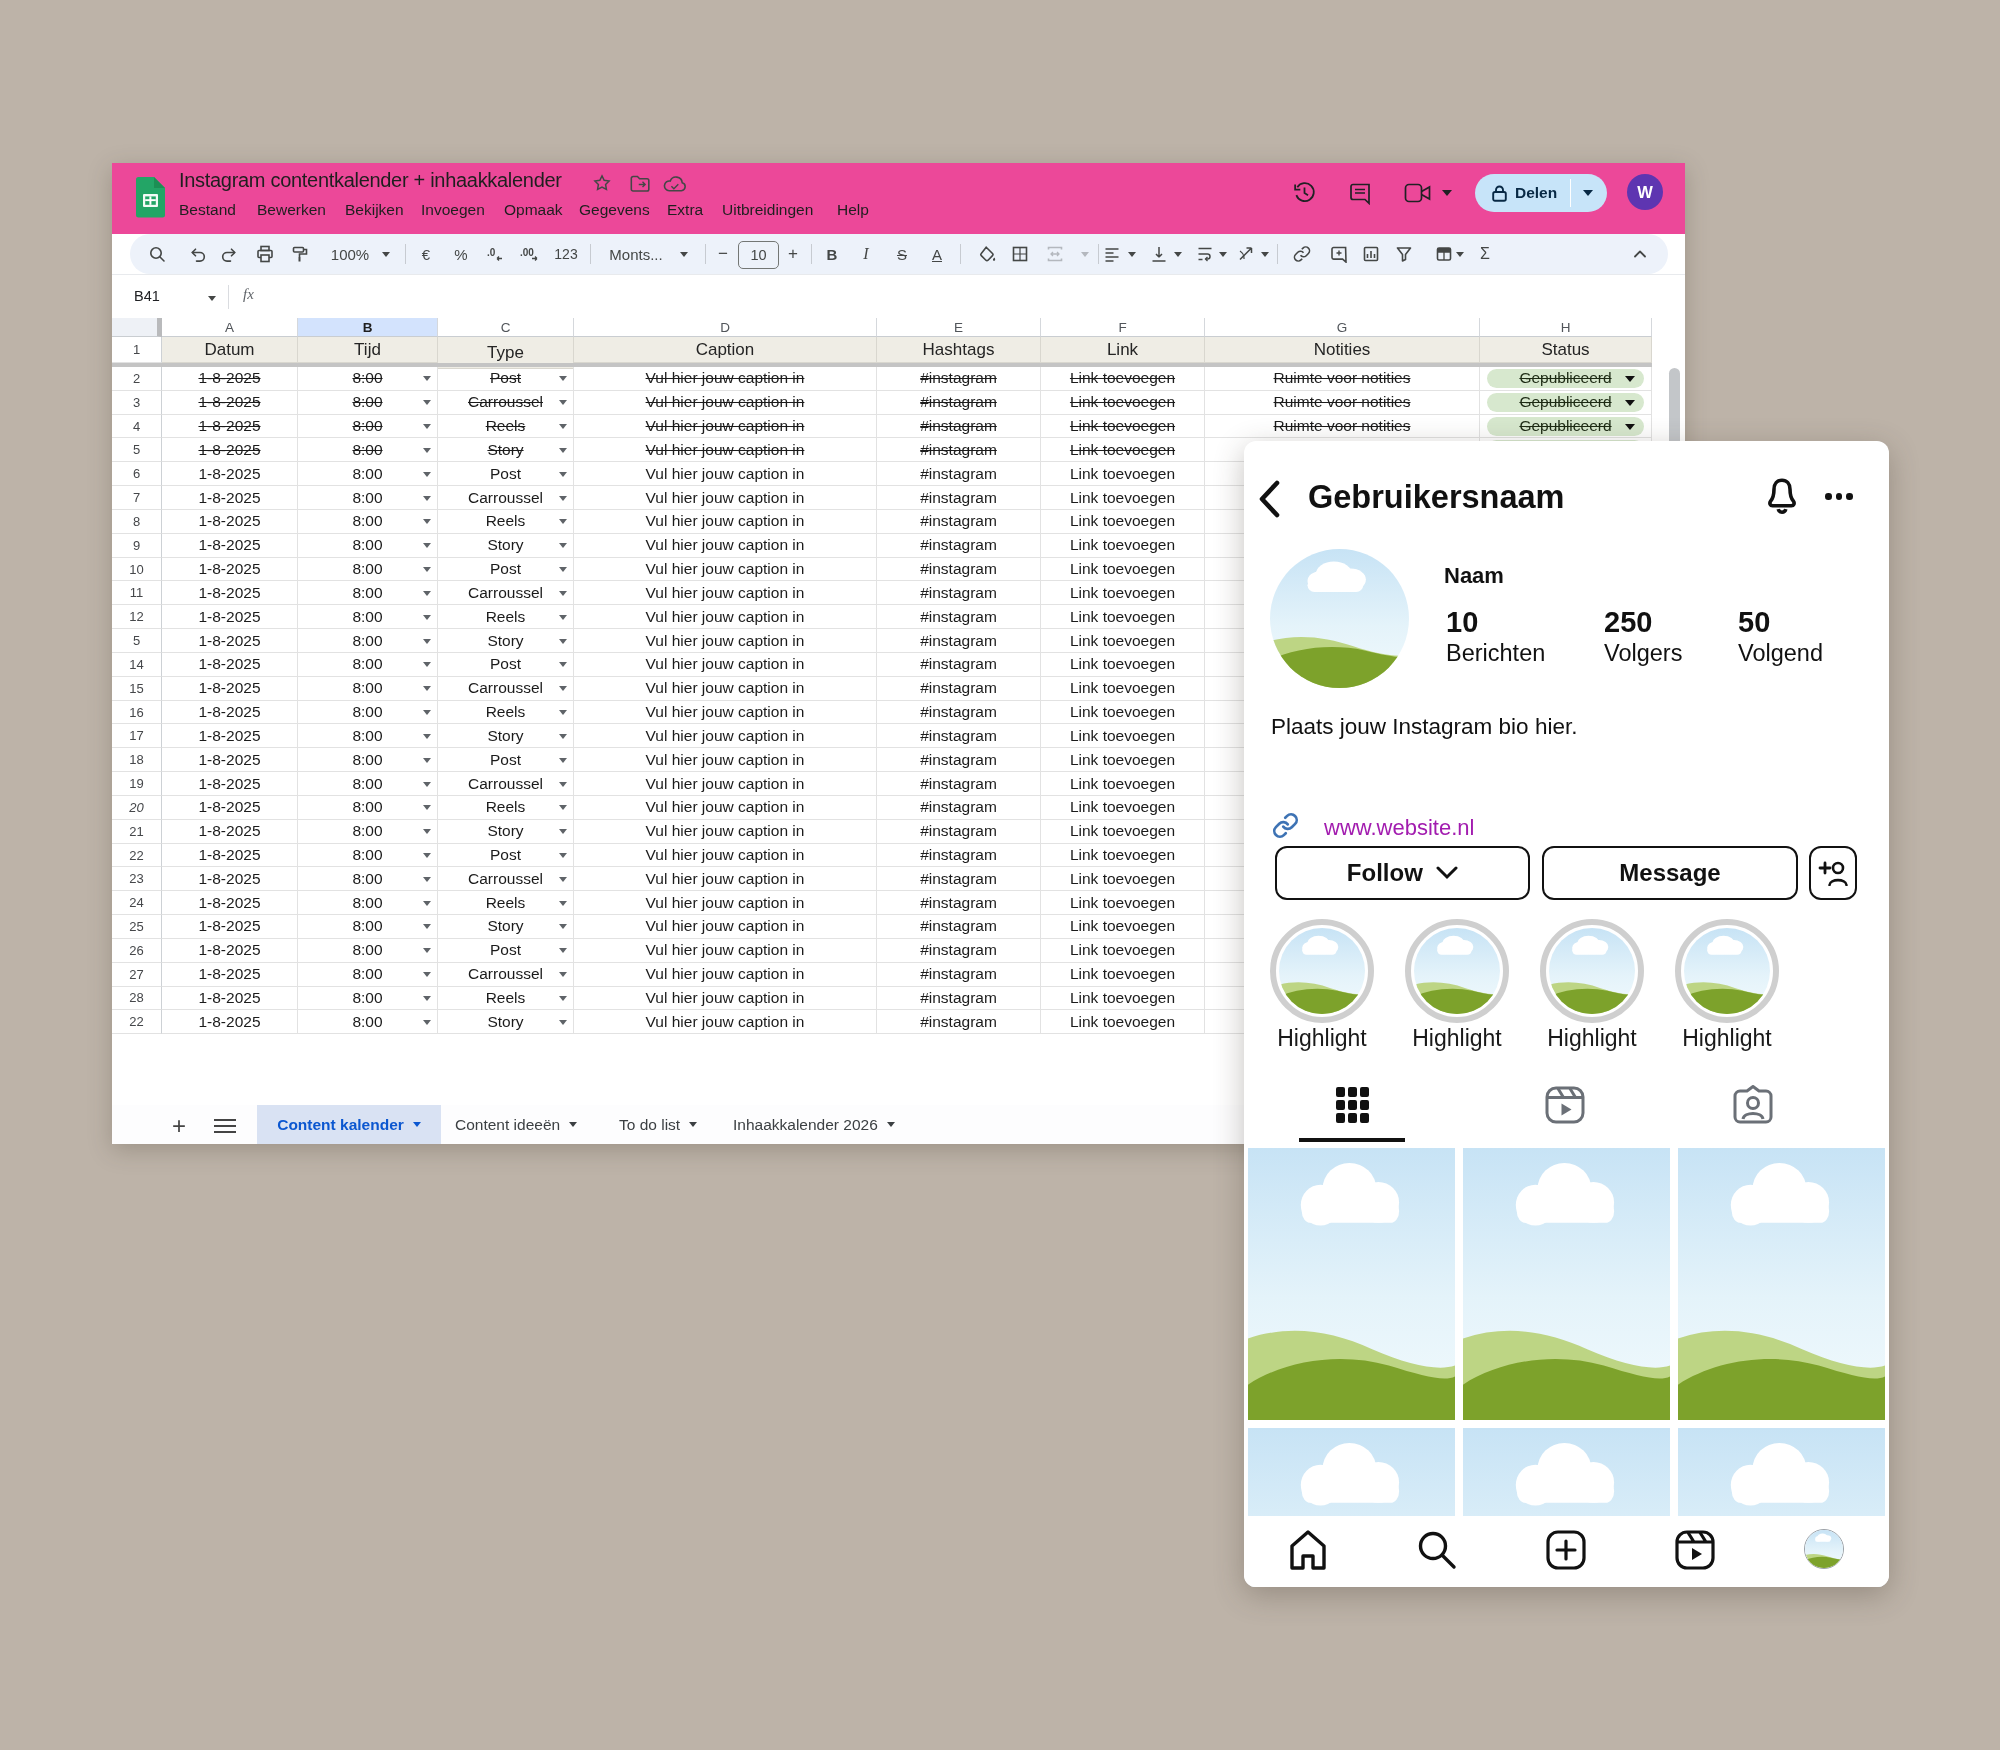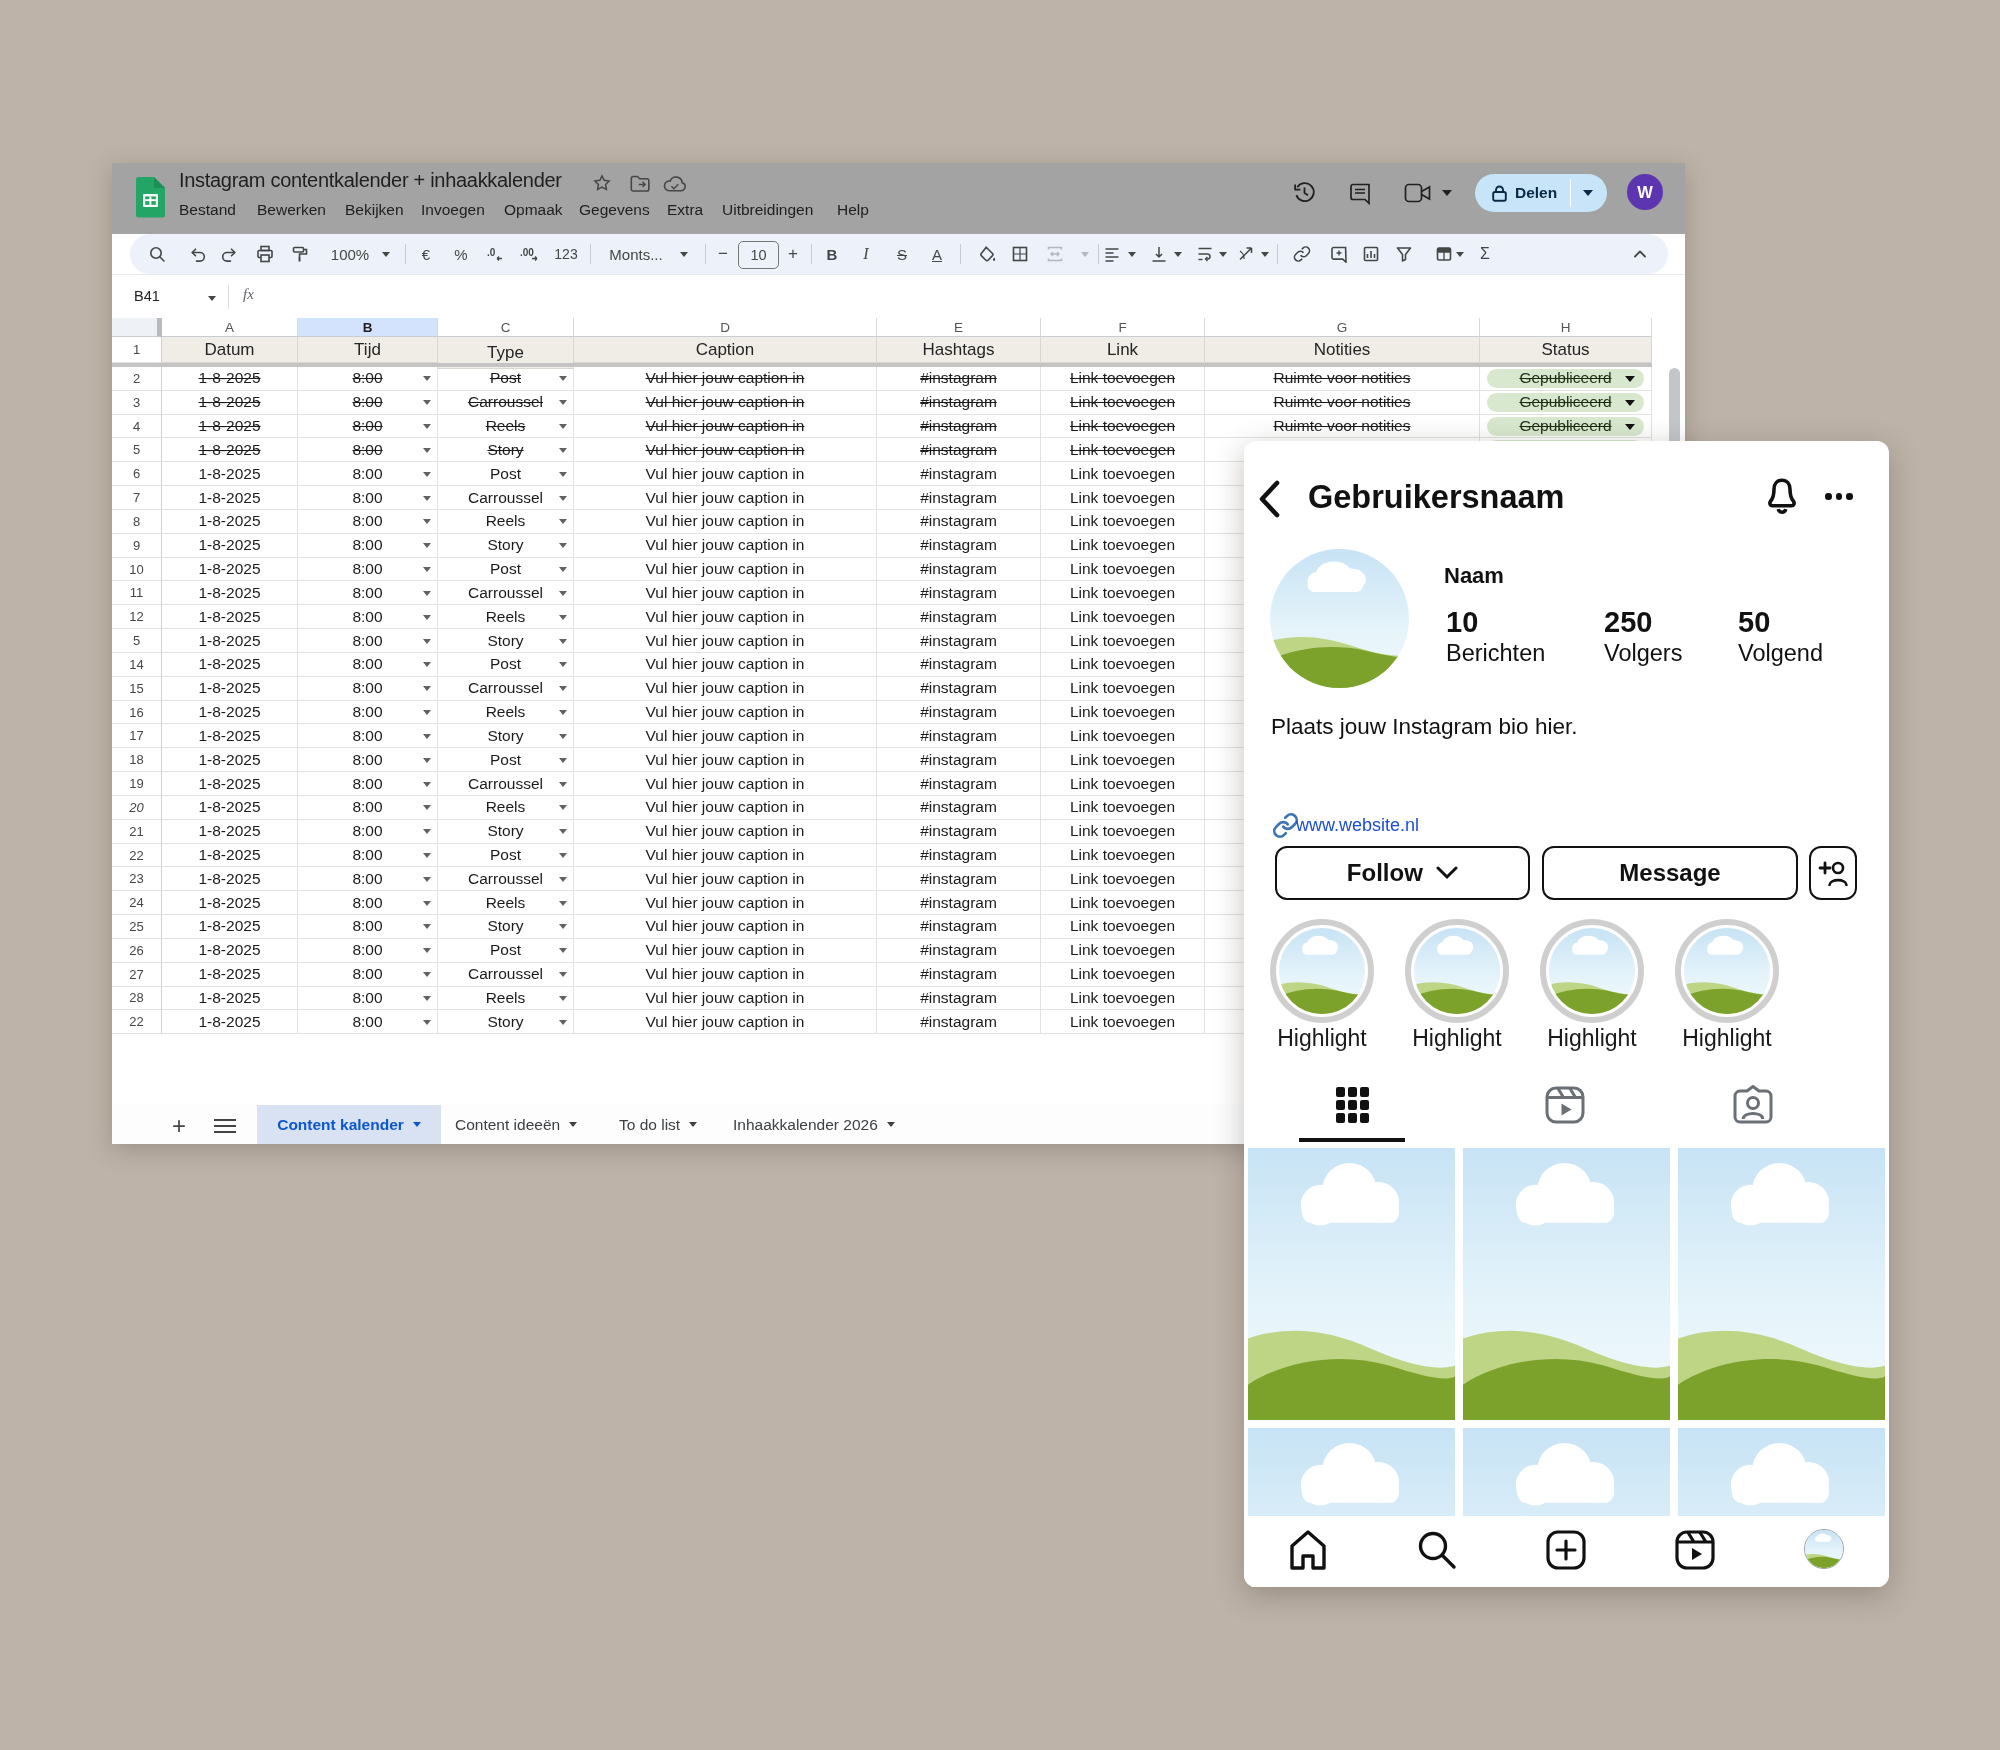--- a/index.html
+++ b/index.html
@@ -1,18 +1,18 @@
 <!DOCTYPE html>
 <html><head><meta charset="utf-8"><title>t</title>
 <style>
 html,body{margin:0;padding:0}
 body{width:2000px;height:1750px;background:#bdb3a8;font-family:"Liberation Sans",sans-serif;position:relative;overflow:hidden}
 
 #sheet{position:absolute;left:112px;top:163px;width:1573px;height:981px;background:#fff;box-shadow:0 6px 22px rgba(60,50,40,.25)}
-#chrome{position:absolute;left:0;top:0;width:100%;height:71px;background:#a3a3a3}
+#chrome{position:absolute;left:0;top:0;width:100%;height:71px;background:#ec4899}
 #title{position:absolute;left:67px;top:6px;font-size:20px;letter-spacing:-0.3px;color:#1f1f1f}
 #menus{position:absolute;left:0;top:38px;height:18px;font-size:15.5px;color:#1f1f1f}
 #menus span{position:absolute;top:0}
 #toolbar{position:absolute;left:18px;top:71px;width:1538px;height:40px;background:#edf2fa;border-radius:20px;color:#444746}
 .ti{position:absolute;top:0;height:40px;display:flex;align-items:center;justify-content:center}
 .tsep{position:absolute;top:10px;width:1px;height:20px;background:#c7cbd1}
 .tcaret{width:0;height:0;border-left:4.5px solid transparent;border-right:4.5px solid transparent;border-top:5px solid #444746}
 #fbar{position:absolute;left:0;top:111px;width:100%;height:44px;background:#fff;border-top:1px solid #e8eaed;border-bottom:1px solid #e1e3e1}
 #grid{position:absolute;left:0;top:155px;width:100%;height:770px;background:#fff;overflow:hidden}
 .grow{position:absolute;left:0;width:1540px}
@@ -1096,21 +1096,21 @@
   <div style="position:absolute;left:360px;top:165px" class="statn">250</div>
   <div style="position:absolute;left:360px;top:199px" class="statl">Volgers</div>
   <div style="position:absolute;left:494px;top:165px" class="statn">50</div>
   <div style="position:absolute;left:494px;top:199px" class="statl">Volgend</div>
   <div style="position:absolute;left:27px;top:273px;font-size:22.5px;color:#111">Plaats jouw Instagram bio hier.</div>
 
   <svg width="27" height="27" viewBox="0 0 24 24" style="position:absolute;left:28px;top:371px" fill="none" stroke="#3e73b4" stroke-width="2.4" stroke-linecap="round">
       <path d="M10 13a5 5 0 0 0 7.54.54l3-3a5 5 0 0 0-7.07-7.07l-1.72 1.71"></path>
       <path d="M14 11a5 5 0 0 0-7.54-.54l-3 3a5 5 0 0 0 7.07 7.07l1.71-1.71"></path>
     </svg>
-  <div style="position:absolute;left:52px;top:374px;font-size:18px;color:#1d4ed8">www.website.nl</div>
+  <div style="position:absolute;left:80px;top:374px;font-size:22px;color:#a21caf">www.website.nl</div>
 
   <div class="btn" style="left:31px;width:255px">Follow&nbsp;&nbsp;<svg width="22" height="14" viewBox="0 0 22 14" fill="none" stroke="#111" stroke-width="3" stroke-linecap="round">
         <path d="M2 2 L11 11 L20 2"></path>
       </svg></div>
   <div class="btn" style="left:298px;width:256px">Message</div>
   <div class="btn" style="left:565px;width:48px">
       <svg width="30" height="26" viewBox="0 0 30 26" fill="none" stroke="#111" stroke-width="2.6" stroke-linecap="round">
         <path d="M2 8h10 M7 3v10" stroke-width="2.8"></path>
         <circle cx="20" cy="8" r="5"></circle>
         <path d="M11.5 25 C12 18.5 28 18.5 28.5 25"></path>

